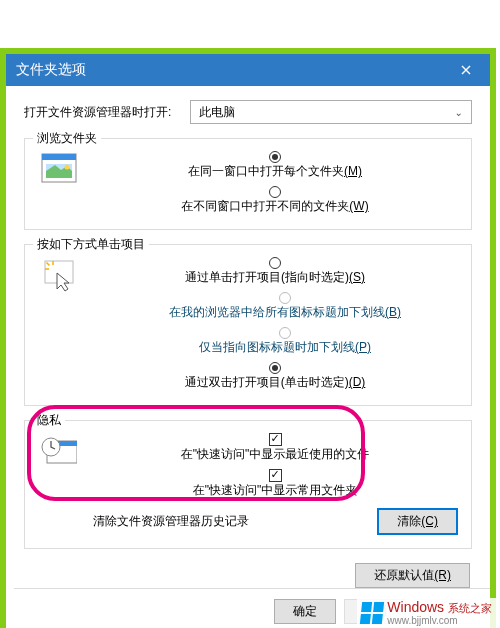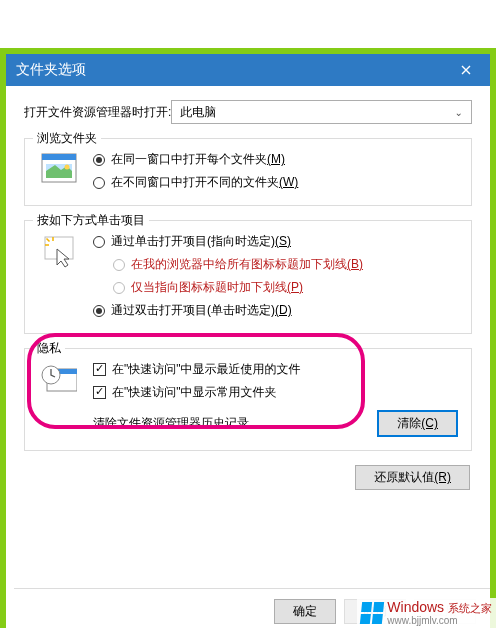--- a/index.html
+++ b/index.html
@@ -59,21 +59,21 @@
     background: #fff;
     border-bottom: 1px solid #fff;
     top: 1px;
   }
   .body {
     padding: 14px 18px 10px 18px;
   }
   .row-top {
     display: flex;
     align-items: center;
-    gap: 0;
+    gap: 19px;
     margin-bottom: 14px;
     font-size: 12px;
   }
   .select {
     flex: 1;
     height: 22px;
     border: 1px solid #adadad;
     display: flex;
     align-items: center;
     justify-content: space-between;
@@ -114,21 +114,21 @@
   .opts {
     flex: 1;
     display: flex;
     flex-direction: column;
     gap: 6px;
     font-size: 12px;
   }
   .radio-row, .check-row {
     display: flex;
     align-items: center;
-    gap: 6px;
+    flex-direction: column;
   }
   .radio {
     width: 12px;
     height: 12px;
     border: 1px solid #333;
     border-radius: 50%;
     box-sizing: border-box;
     display: inline-flex;
     align-items: center;
     justify-content: center;
@@ -160,21 +160,21 @@
     content: "✓";
     color: #000;
     font-size: 11px;
     position: relative;
     top: -1px;
   }
   .lbl {
     white-space: nowrap;
   }
   .lbl.disabled {
-    color: #b91c1c;
+    color: #0c4a6e;
   }
   .underline {
     text-decoration: underline;
   }
   .indent {
     margin-left: 20px;
   }
   .privacy-group {
     position: relative;
   }

